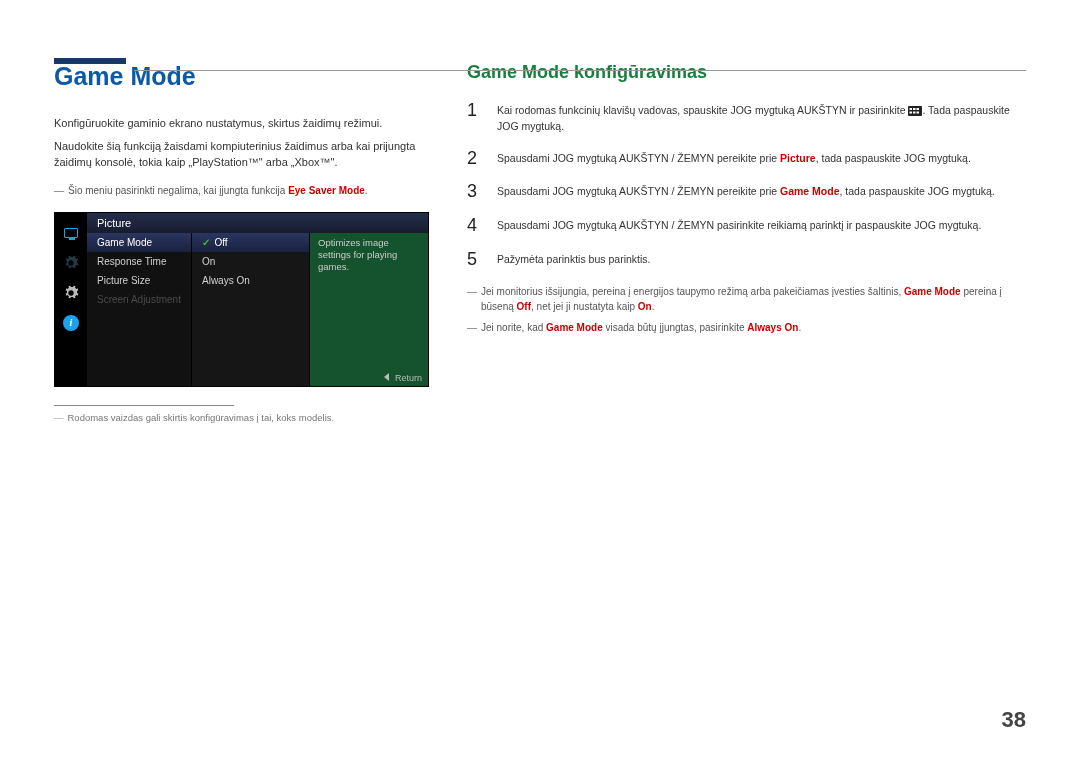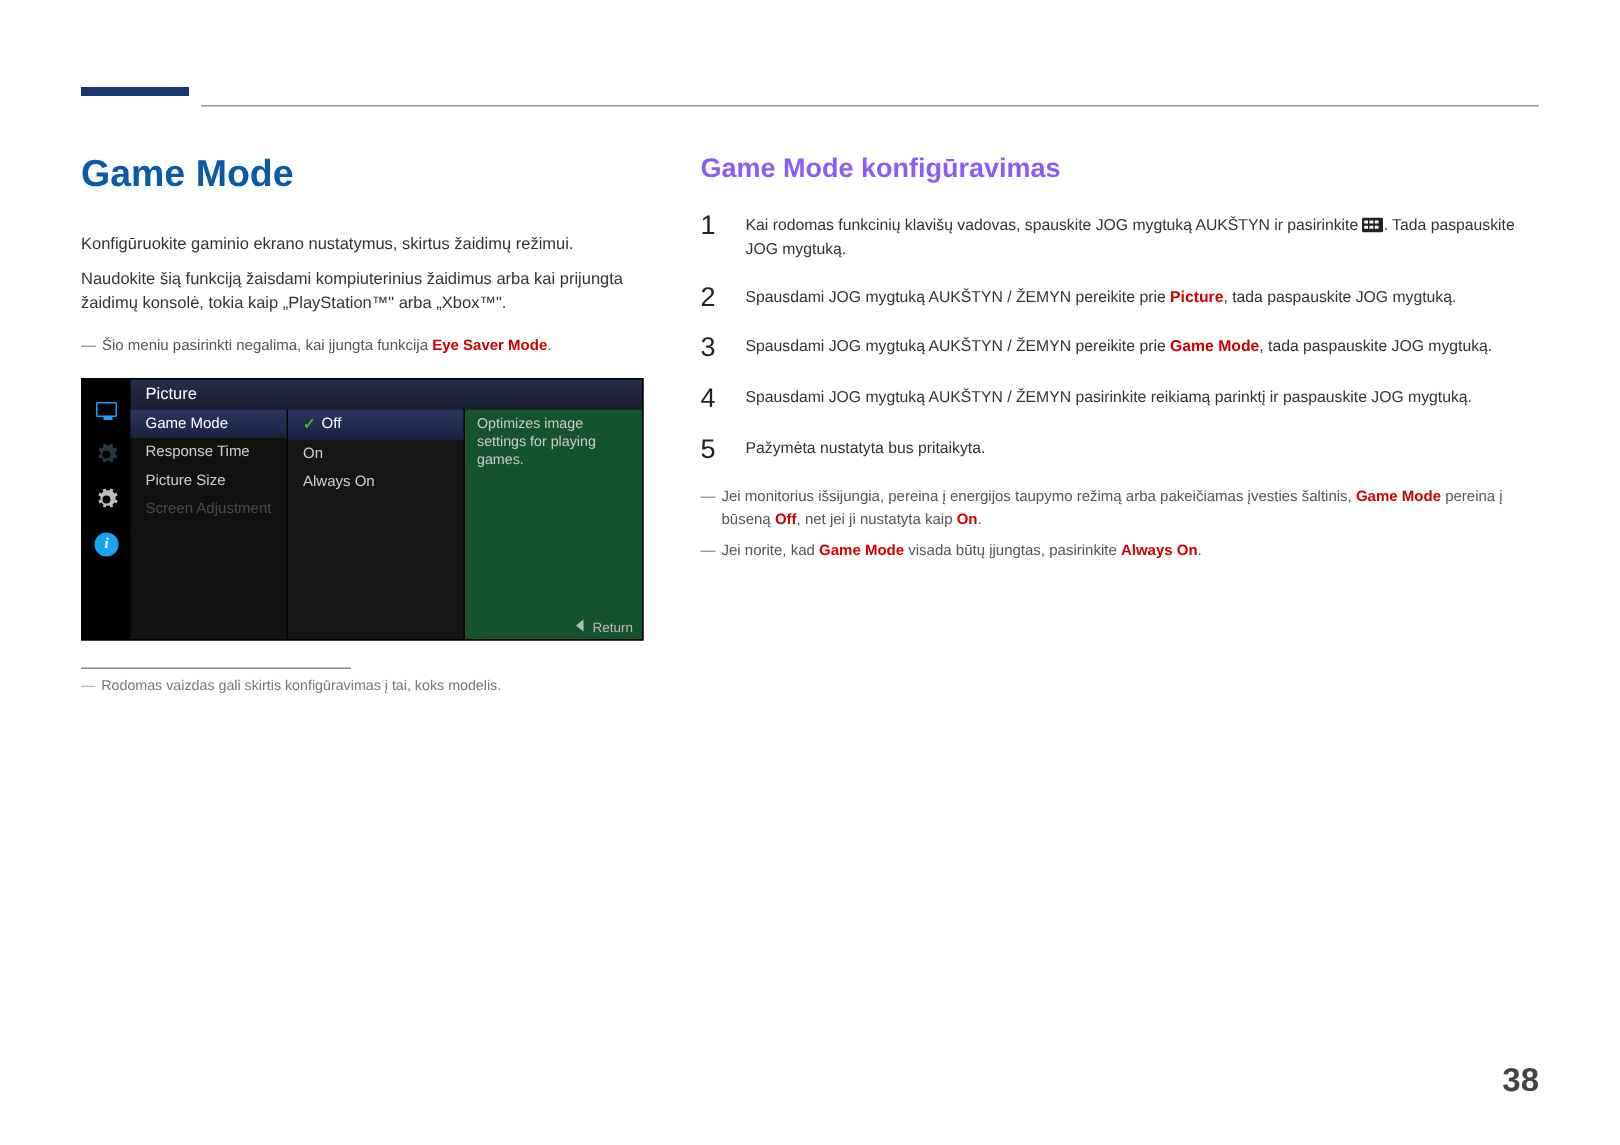--- a/index.html
+++ b/index.html
@@ -23,21 +23,20 @@
     height: 6px;
     background: #16386e;
   }
   .top-rule {
     border: none;
     border-top: 1px solid #999;
     margin-top: 6px;
     margin-left: 80px;
   }
   .content {
-    margin-top: 40px;
     display: flex;
     gap: 38px;
   }
   .left-col { width: 375px; }
   .right-col { flex: 1; }
 
   h1.title {
     color: #0a5aa8;
     font-size: 25px;
     font-weight: 700;
@@ -187,21 +186,21 @@
     color: #777;
     display: flex;
     gap: 4px;
   }
   .foot-dash { color: #aaa; }
 
   
   h2.subtitle {
     font-size: 18px;
     font-weight: 700;
-    color: #8b5cf6;
+    color: #15803d;
     margin-bottom: 18px;
   }
   .step-list { }
   .step {
     display: flex;
     gap: 14px;
     margin-bottom: 14px;
   }
   .step-num {
     font-size: 18px;
@@ -348,21 +347,21 @@
         </div>
       </div>
 
       <div class="step">
         <div class="step-num">4</div>
         <div class="step-text">Spausdami JOG mygtuką AUKŠTYN / ŽEMYN pasirinkite reikiamą parinktį ir paspauskite JOG mygtuką.</div>
       </div>
 
       <div class="step">
         <div class="step-num">5</div>
-        <div class="step-text">Pažymėta nustatyta bus pritaikyta.</div>
+        <div class="step-text">Pažymėta parinktis bus parinktis.</div>
       </div>
     </div>
 
     <div class="rnote">
       <span class="note-prefix">―</span>
       <span>
         <span>Jei monitorius išsijungia, pereina į energijos taupymo režimą arba pakeičiamas įvesties šaltinis, </span><span class="hl2">Game Mode</span><span> pereina į būseną </span><span class="hl2">Off</span><span>, net jei ji nustatyta kaip </span><span class="hl2">On</span><span>.</span>
       </span>
     </div>
 

